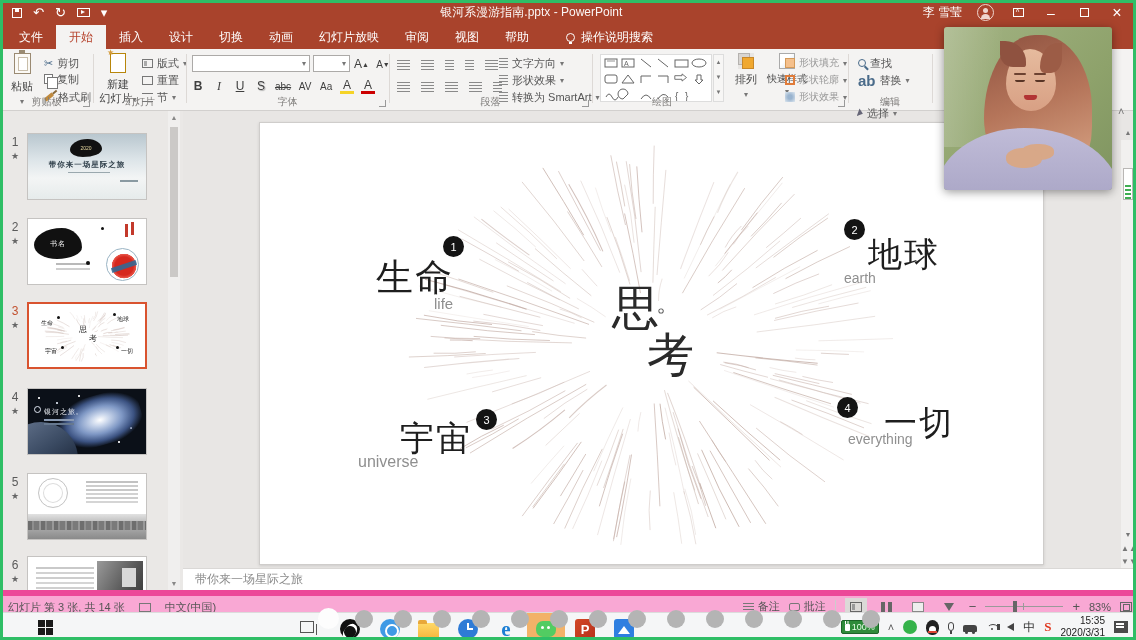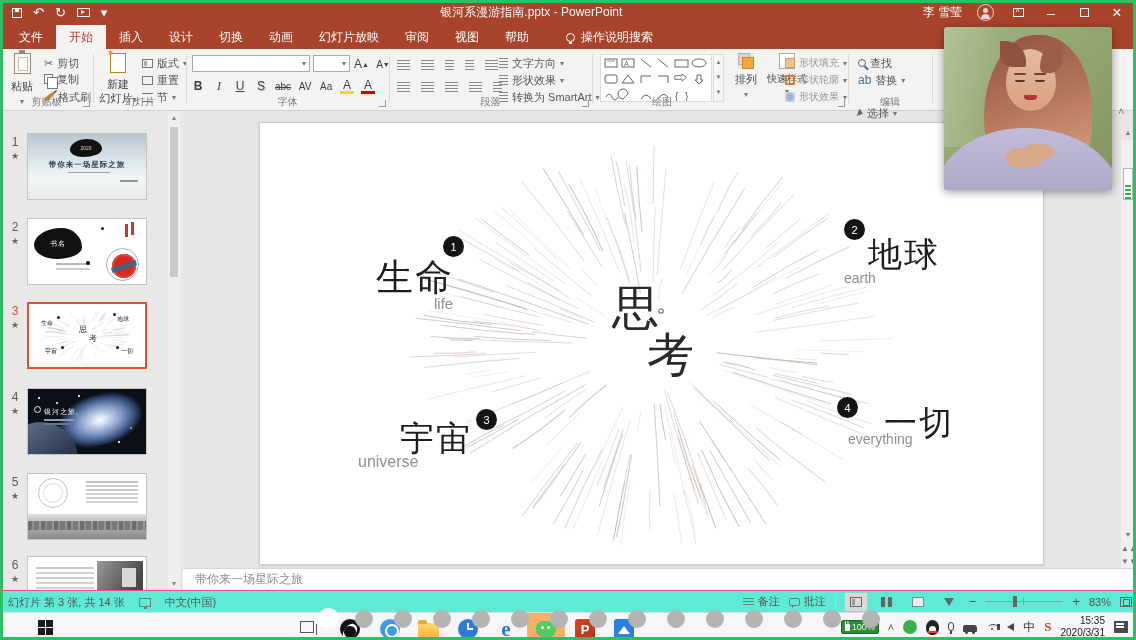--- a/index.html
+++ b/index.html
@@ -62,21 +62,21 @@
 .mbtn{display:inline-flex;align-items:center;gap:2px;margin-right:5px}
 .i-shfill{width:10px;height:10px;background:#f5c08c;border:1px solid #d49a5a;display:inline-block}
 .i-shout{width:10px;height:10px;border:2px solid #e07b39;display:inline-block}
 .i-sheff{width:10px;height:10px;background:radial-gradient(circle,#9ab4cf 30%,#dfe8f0);display:inline-block}
 .i-arr1{width:16px;height:16px;background:#e8e6e4;position:relative;display:inline-block}
 .i-arr1::before{content:"";position:absolute;left:0;top:0;width:10px;height:10px;background:#d8d5d2;border:1px solid #b5b2af}
 .i-arr1::after{content:"";position:absolute;right:0;bottom:0;width:10px;height:10px;background:#f0a830;border:1px solid #c8882a}
 .i-qs{width:16px;height:16px;border:1px solid #aaa;background:linear-gradient(135deg,#fff 40%,#cfe0f0);display:inline-block}
 .i-find{width:8px;height:8px;border:1.6px solid #4a6b8a;border-radius:50%;position:relative;display:inline-block}
 .i-find::after{content:"";position:absolute;right:-4px;bottom:-3px;width:5px;height:1.6px;background:#4a6b8a;transform:rotate(45deg)}
-.i-repl{font-size:12px;color:#4a6b8a;font-weight:normal}
+.i-repl{font-size:15px;color:#4a6b8a;font-weight:bold}
 .i-selc{width:0;height:0;border-left:5px solid #667;border-top:4px solid transparent;border-bottom:4px solid transparent;display:inline-block;transform:rotate(20deg)}
 .collapse{position:absolute;left:1118px;top:105px;font-size:11px;color:#777;z-index:11}
 
 
 .mainarea{position:absolute;top:111px;left:0;right:0;height:457px;background:#e8e6e4}
 .thumbpanel{position:absolute;left:0;top:0;width:183px;height:479px;background:#eae8e6;overflow:hidden}
 .tnum{position:absolute;left:7px;width:16px;text-align:center;font-size:12px;color:#5a5a5a;line-height:1.2}
 .tnum .st{font-size:9px;color:#666;display:block;margin-top:2px}
 .tnum.sel{color:#c2512f}
 .thumb{position:absolute;left:27px;width:120px;height:67px;background:#fff;border:1px solid #c5c3c1;overflow:hidden}
@@ -93,21 +93,21 @@
 .badge{position:absolute;width:21px;height:21px;border-radius:50%;background:#141414;color:#fff;font-size:11px;display:flex;align-items:center;justify-content:center}
 .cmark{position:absolute;font-size:24px;color:#555;line-height:1}
 
 .vscroll{position:absolute;right:0;top:29px;width:14px;height:428px;background:#f1f0ef}
 .vscroll .vth{position:absolute;left:2px;top:28px;width:10px;height:32px;background:#fff;border:1px solid #b9b7b5}
 .vth .gl{position:absolute;left:1px;right:1px;height:2px;background:#3fae52}
 .varr{position:absolute;right:0;width:14px;height:14px;text-align:center;font-size:7px;color:#777;line-height:14px}
 
 
 .notesbar{position:absolute;left:183px;top:568px;width:953px;height:22px;background:#fff;border-top:1px solid #dad8d6;display:flex;align-items:center;padding-left:12px;font-size:12px;color:#8c8c8c;z-index:5}
-.statusbar{position:absolute;left:0;top:590px;right:0;height:22px;background:#5eead4;border-top:1px solid #ec4899;font-size:11px;color:#555;z-index:6}
+.statusbar{position:absolute;left:0;top:590px;right:0;height:22px;background:#f9a8d4;border-top:6px solid #ec4899;font-size:11px;color:#555;z-index:6}
 .statusbar .lft{position:absolute;left:8px;top:4px;display:flex;gap:14px;align-items:center}
 .i-disp{width:12px;height:9px;border:1.1px solid #777;display:inline-block;position:relative}
 .i-disp::after{content:"";position:absolute;left:4px;bottom:-3px;width:3px;height:2px;background:#777}
 .statusbar .rgt{position:absolute;right:4px;top:0;height:21px;display:flex;align-items:center;gap:9px}
 .i-notes{width:11px;height:8px;background:repeating-linear-gradient(to bottom,#777 0 1px,transparent 1px 3px);display:inline-block}
 .i-comm{width:11px;height:8px;border:1.1px solid #777;border-radius:2px;position:relative;display:inline-block}
 .i-comm::after{content:"";position:absolute;left:2px;bottom:-3px;border-left:3px solid #777;border-bottom:3px solid transparent}
 .vbtn{width:22px;height:18px;display:flex;align-items:center;justify-content:center}
 .vbtn.on{background:#dbd9d7}
 .iv1{width:12px;height:10px;border:1.1px solid #666;position:relative}

